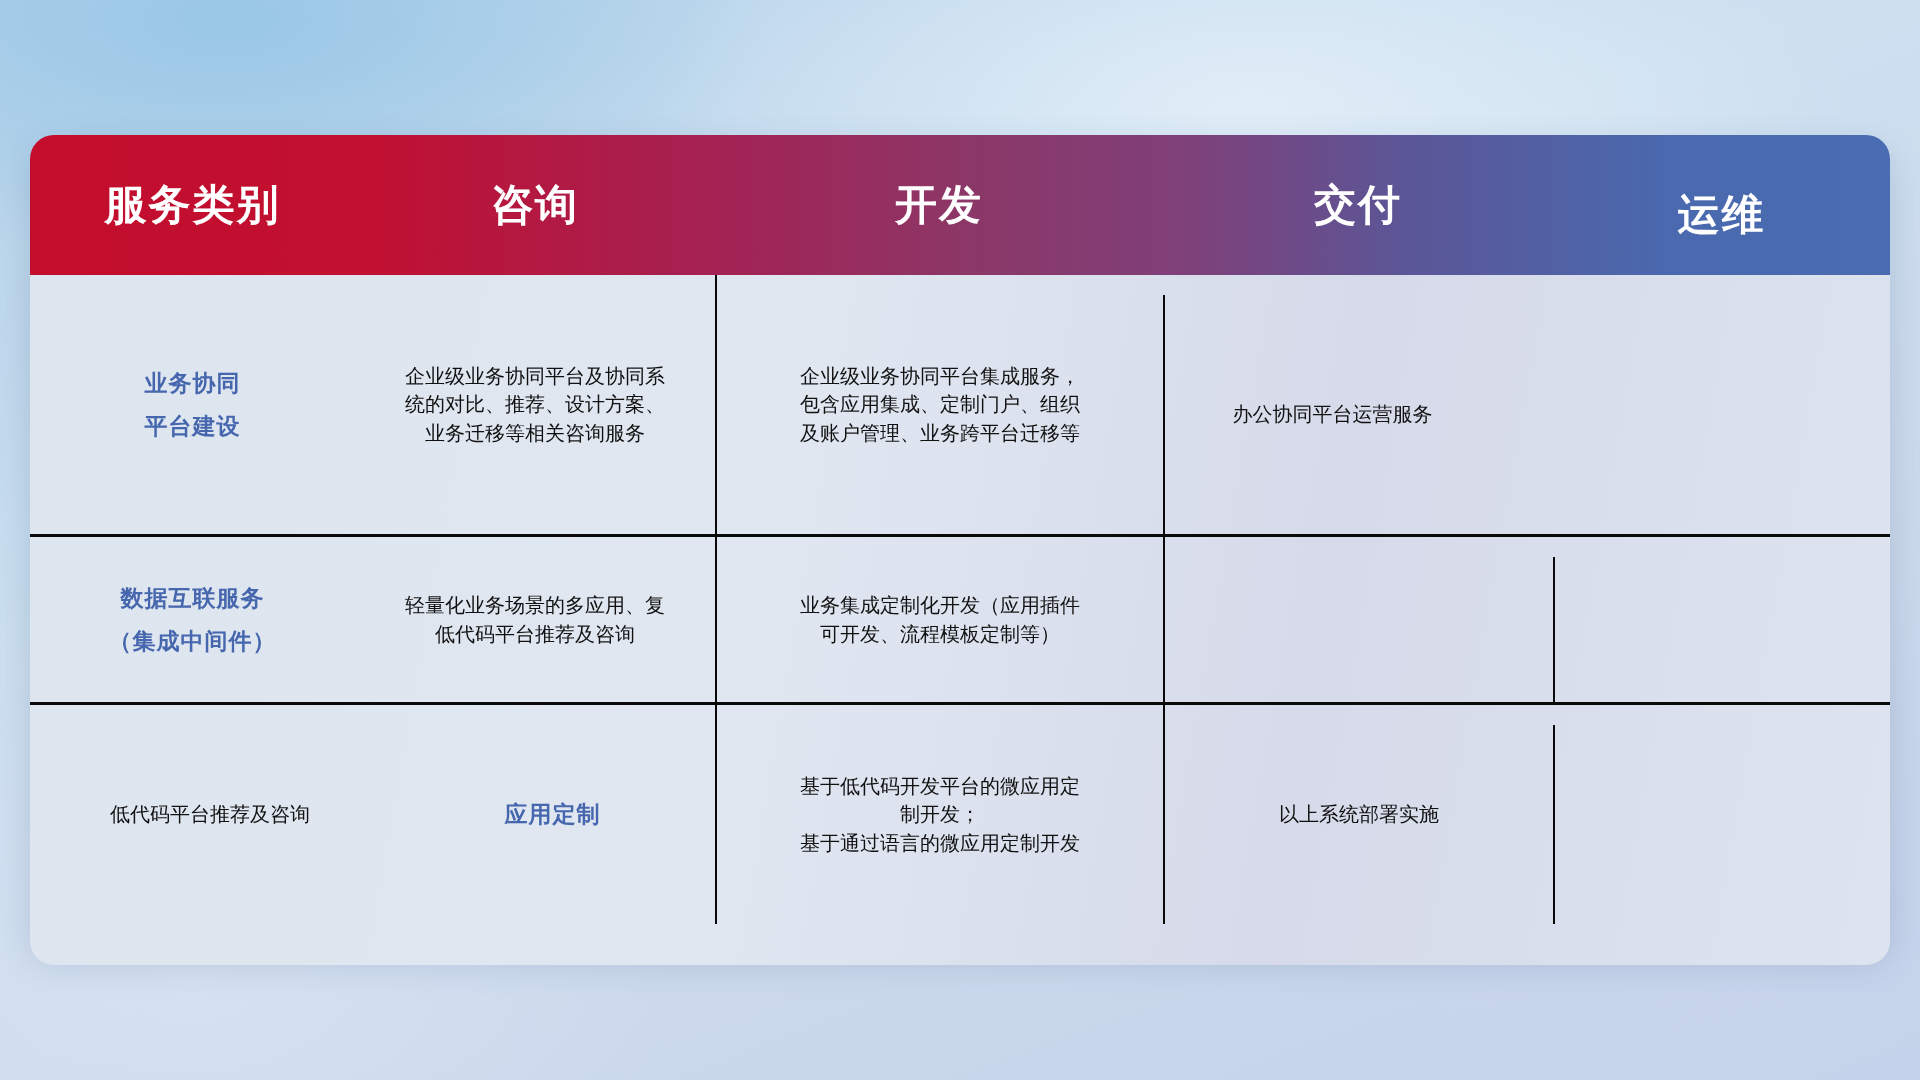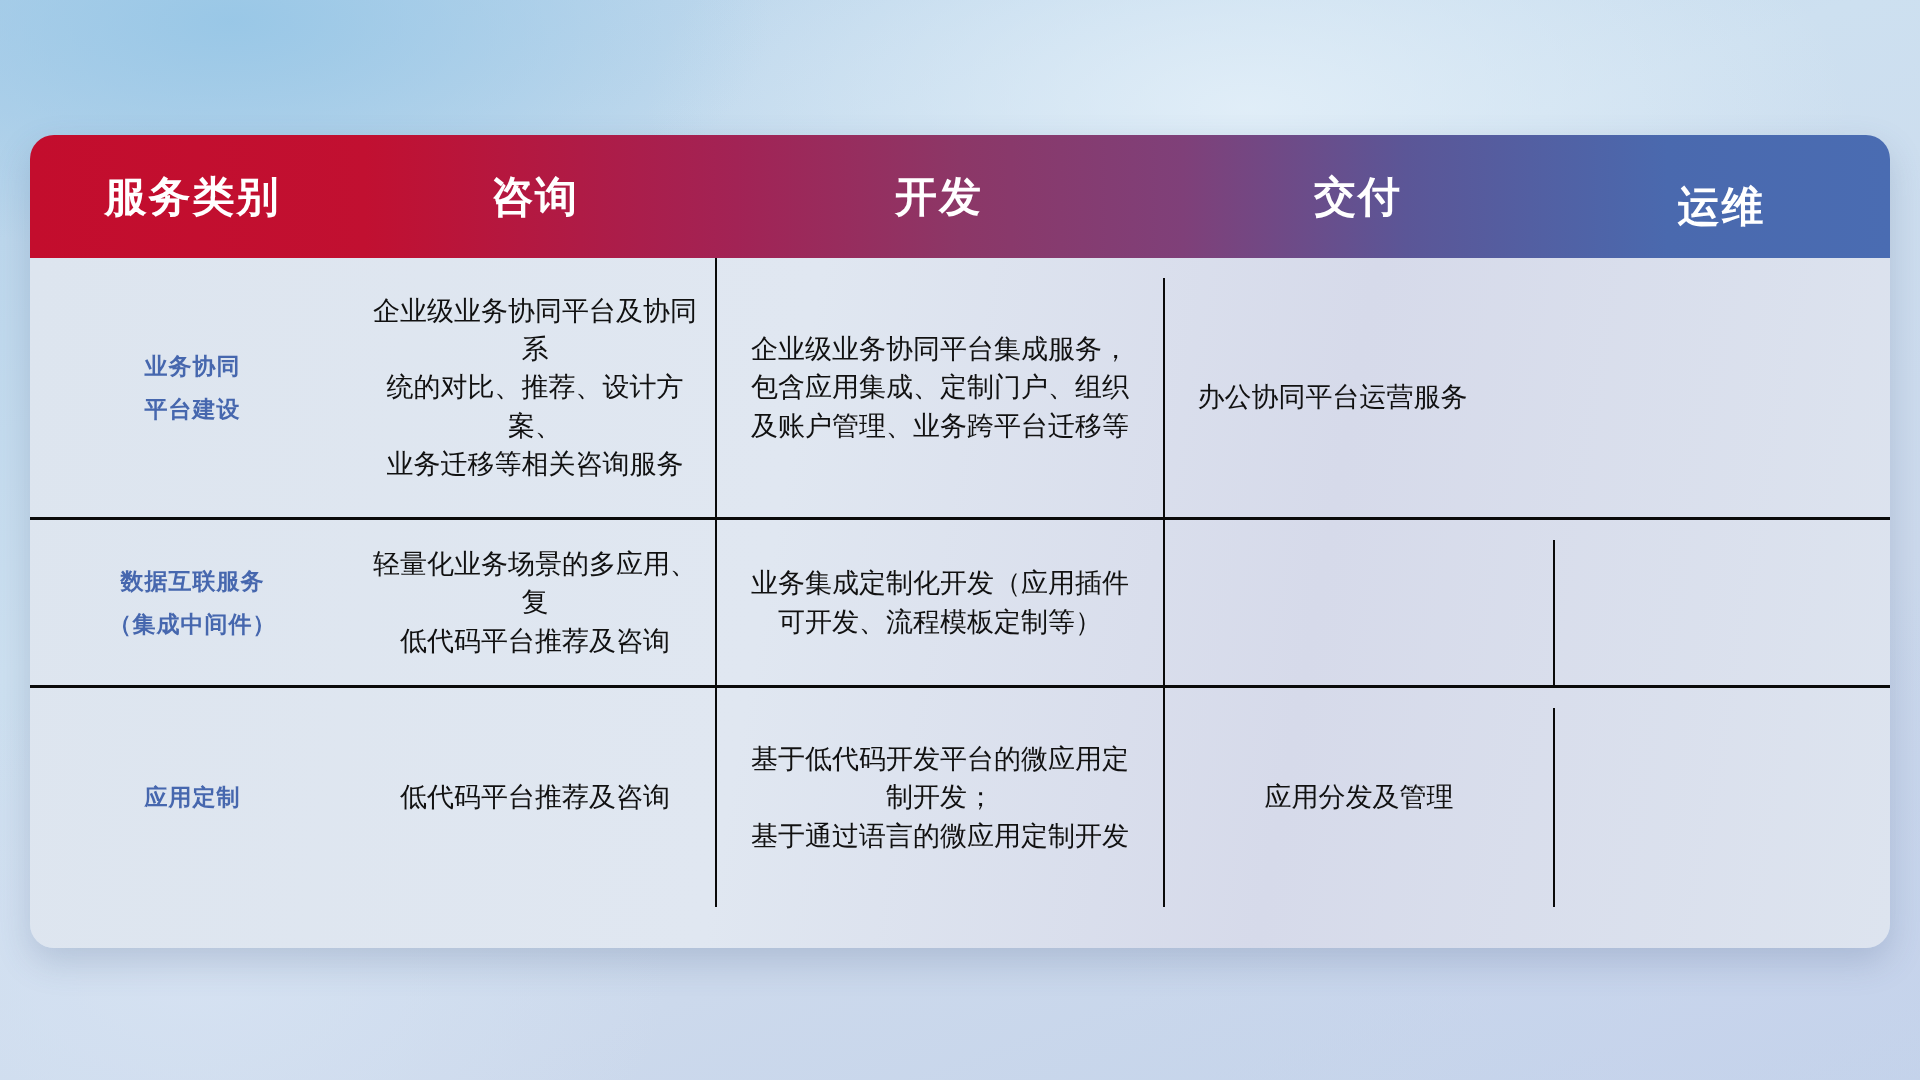--- a/index.html
+++ b/index.html
@@ -18,21 +18,21 @@
     position: absolute;
     left: 30px; top: 135px;
     width: 1860px; height: 813px;
     box-shadow: 0 14px 34px rgba(70, 90, 130, 0.22);
     border-radius: 24px;
   }
 
   
   .table-header {
     display: flex;
-    height: 123px;
+    height: 140px;
     border-radius: 24px 24px 0 0;
     background: linear-gradient(90deg,
       var(--hdr-start) 0%, #c11031 18%, #a22355 38%,
       var(--hdr-mid) 50%, #7f4079 62%, #5b5697 74%,
       var(--hdr-end) 88%, #4a6cb2 100%);
     overflow: hidden;
   }
   .header-cell {
     display: flex; align-items: center; justify-content: center;
     color: #ffffff;
@@ -52,21 +52,21 @@
   .body-row + .body-row { border-top: 3px solid #0a0a0a; }
   .row-1 { height: 259px; }
   .row-2 { height: 168px; }
   .row-3 { height: 222px; }
 
   .body-cell {
     display: flex; align-items: center; justify-content: center;
     text-align: center;
     white-space: pre-line;
     color: #111111;
-    font-size: 27px;
+    font-size: 20px;
     line-height: 1.42;
     padding: 6px 10px;
   }
 
   
   .col-category   { width: 325px; }
   .col-consulting { width: 360px; }
   .col-development{ width: 448px; }
   .col-delivery   { width: 390px; }
   .col-operations { width: 337px; margin-top: 20px; }
@@ -116,23 +116,23 @@
 （集成中间件）</div>
       <div class="body-cell col-consulting">轻量化业务场景的多应用、复
 低代码平台推荐及咨询</div>
       <div class="body-cell col-development">业务集成定制化开发（应用插件
 可开发、流程模板定制等）</div>
       <div class="body-cell col-delivery"></div>
       <div class="body-cell col-operations"></div>
     </div>
 
     <div class="body-row row-3">
+      <div class="body-cell col-consulting">低代码平台推荐及咨询</div>
       <div class="body-cell category-cell col-category">应用定制</div>
-      <div class="body-cell col-consulting">低代码平台推荐及咨询</div>
       <div class="body-cell col-development">基于低代码开发平台的微应用定
 制开发；
 基于通过语言的微应用定制开发</div>
-      <div class="body-cell col-delivery">应用分发及管理</div>
+      <div class="body-cell col-delivery">以上系统部署实施</div>
       <div class="body-cell col-operations"></div>
     </div>
 
   </div>
 </div>
 
 </body></html>

